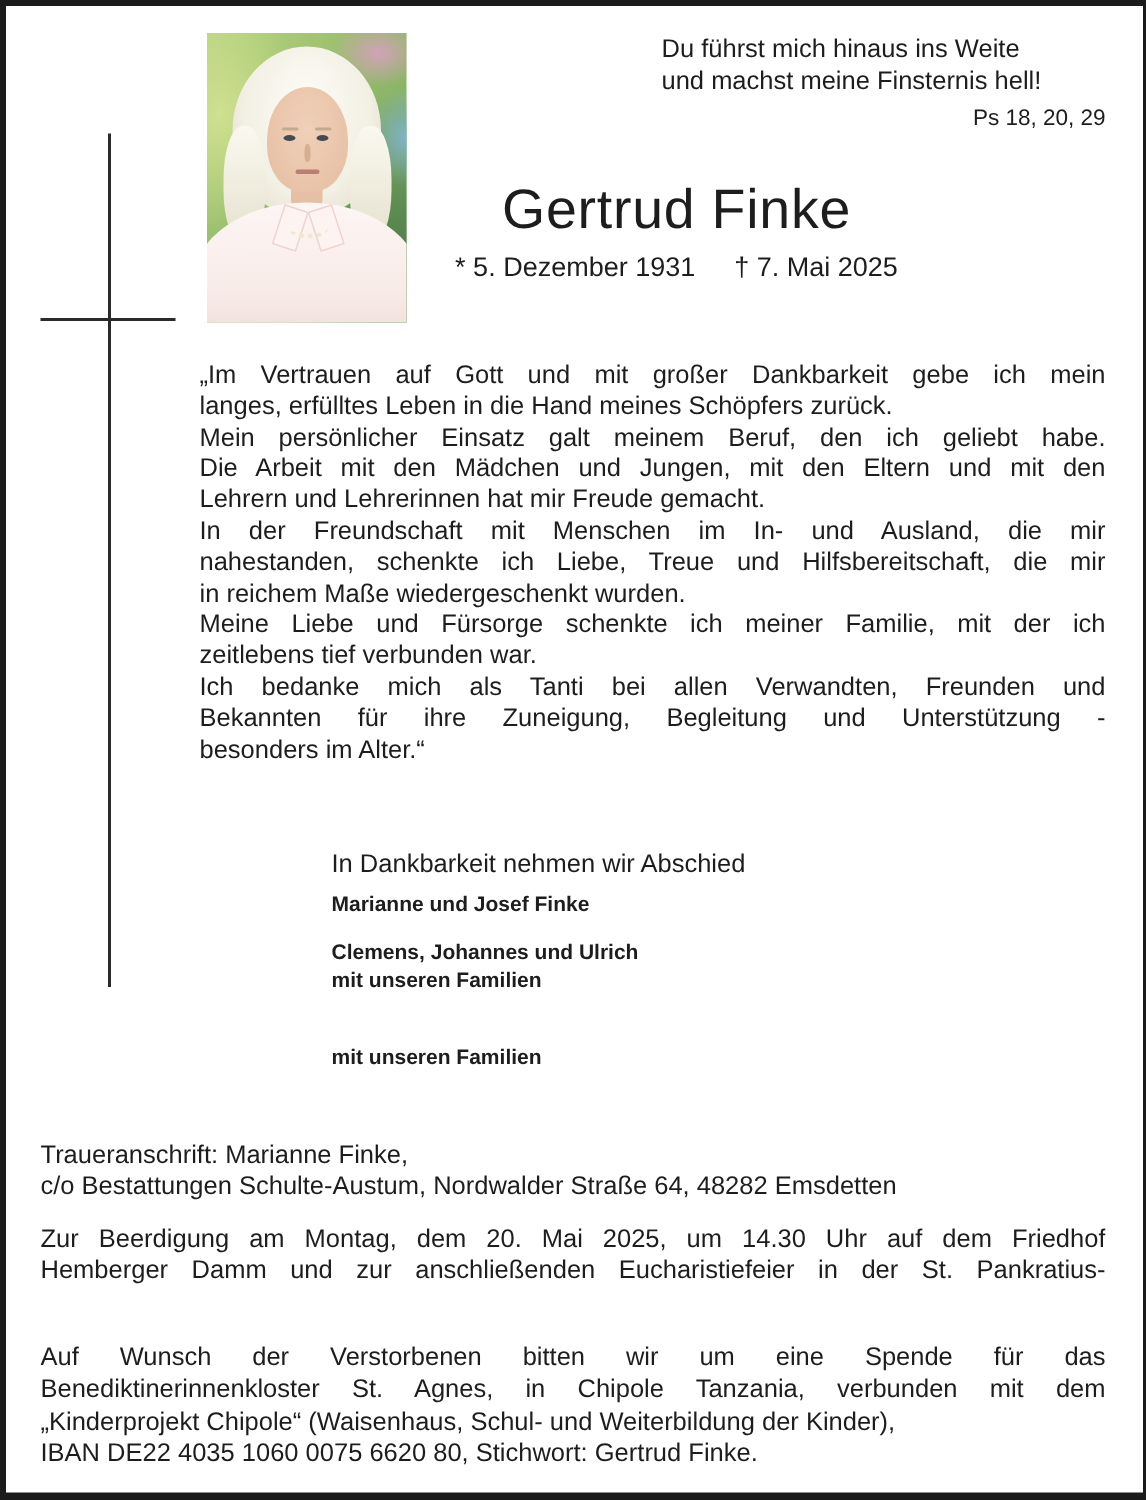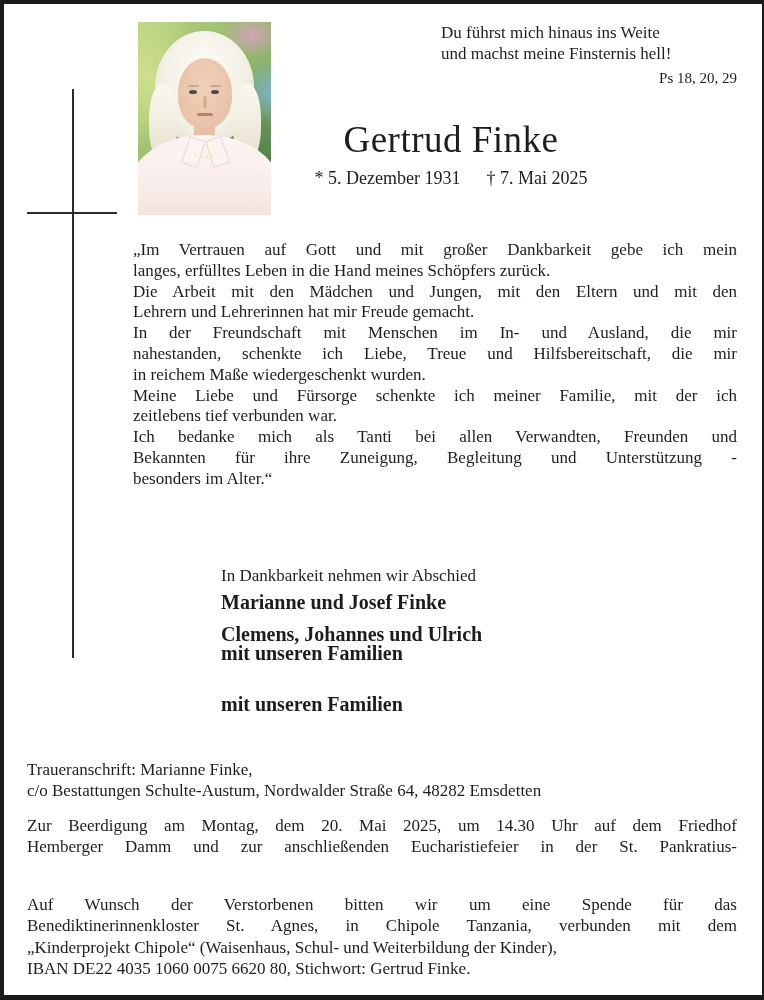--- a/index.html
+++ b/index.html
@@ -1,18 +1,18 @@
 <!DOCTYPE html>
 <html lang="de"><head>
 <meta charset="utf-8">
 <style>
   html,body{margin:0;padding:0;background:#ffffff;}
   .page{
     position:relative; width:764px; height:1000px; background:#ffffff;
-    font-family:Liberation Serif, serif; color:#1d1d1d; overflow:hidden;
+    font-family:Liberation Sans, sans-serif; color:#1d1d1d; overflow:hidden;
   }
   .frame{
     position:absolute; inset:0; border-style:solid; border-color:#1b1b1b;
     border-width:4px 2px 5px 4px; pointer-events:none; z-index:50;
   }
   
   .photo{
     position:absolute; left:138px; top:22px; width:133px; height:193px; overflow:hidden;
     background:
       radial-gradient(ellipse 42px 30px at 86% 7%, #d2a2b8 0%, rgba(210,162,184,0) 75%),
@@ -54,21 +54,21 @@
     font-size:37px; line-height:42px; letter-spacing:.5px;}
   .dates{position:absolute; left:236px; top:166px; width:430px; text-align:center;
     font-size:18px; line-height:24px; white-space:nowrap;}
   .dates .death{margin-left:26px;}
   
   .quote{position:absolute; left:133px; top:240px; width:604px; font-size:17px; line-height:20.8px;}
   .ln{overflow:hidden; white-space:normal;}
   .just{text-align:justify; text-align-last:justify;}
   
   .dk{position:absolute; left:221px; font-size:17px; line-height:21px;}
-  .dk.b{font-weight:bold; font-size:20px;}
+  .dk.b{font-weight:bold; font-size:14px;}
   .dk-intro{top:565px;}
   .dk-n1{top:592px;} .dk-n2{top:624px;} .dk-n2b{top:643px;}
   .dk-n3{top:675px;} .dk-n3b{top:694px;}
   
   .block{position:absolute; left:27px; width:710px; font-size:17px; line-height:21.4px;}
   .contact{top:759px;} .funeral{top:815px;} .donation{top:894px;}
 </style>
 </head>
 <body>
 
@@ -104,20 +104,21 @@
   </div>
 
   <div class="name">Gertrud Finke</div>
   <div class="dates">
     <span class="birth">* 5. Dezember 1931</span><span class="death">† 7. Mai 2025</span>
   </div>
 
   <div class="quote">
     <div class="ln just">„Im Vertrauen auf Gott und mit großer Dankbarkeit gebe ich mein</div>
     <div class="ln">langes, erfülltes Leben in die Hand meines Schöpfers zurück.</div>
+    <div class="ln just">Mein persönlicher Einsatz galt meinem Beruf, den ich geliebt habe.</div>
     <div class="ln just">Die Arbeit mit den Mädchen und Jungen, mit den Eltern und mit den</div>
     <div class="ln">Lehrern und Lehrerinnen hat mir Freude gemacht.</div>
     <div class="ln just">In der Freundschaft mit Menschen im In- und Ausland, die mir</div>
     <div class="ln just">nahestanden, schenkte ich Liebe, Treue und Hilfsbereitschaft, die mir</div>
     <div class="ln">in reichem Maße wiedergeschenkt wurden.</div>
     <div class="ln just">Meine Liebe und Fürsorge schenkte ich meiner Familie, mit der ich</div>
     <div class="ln">zeitlebens tief verbunden war.</div>
     <div class="ln just">Ich bedanke mich als Tanti bei allen Verwandten, Freunden und</div>
     <div class="ln just">Bekannten für ihre Zuneigung, Begleitung und Unterstützung -</div>
     <div class="ln">besonders im Alter.“</div>

